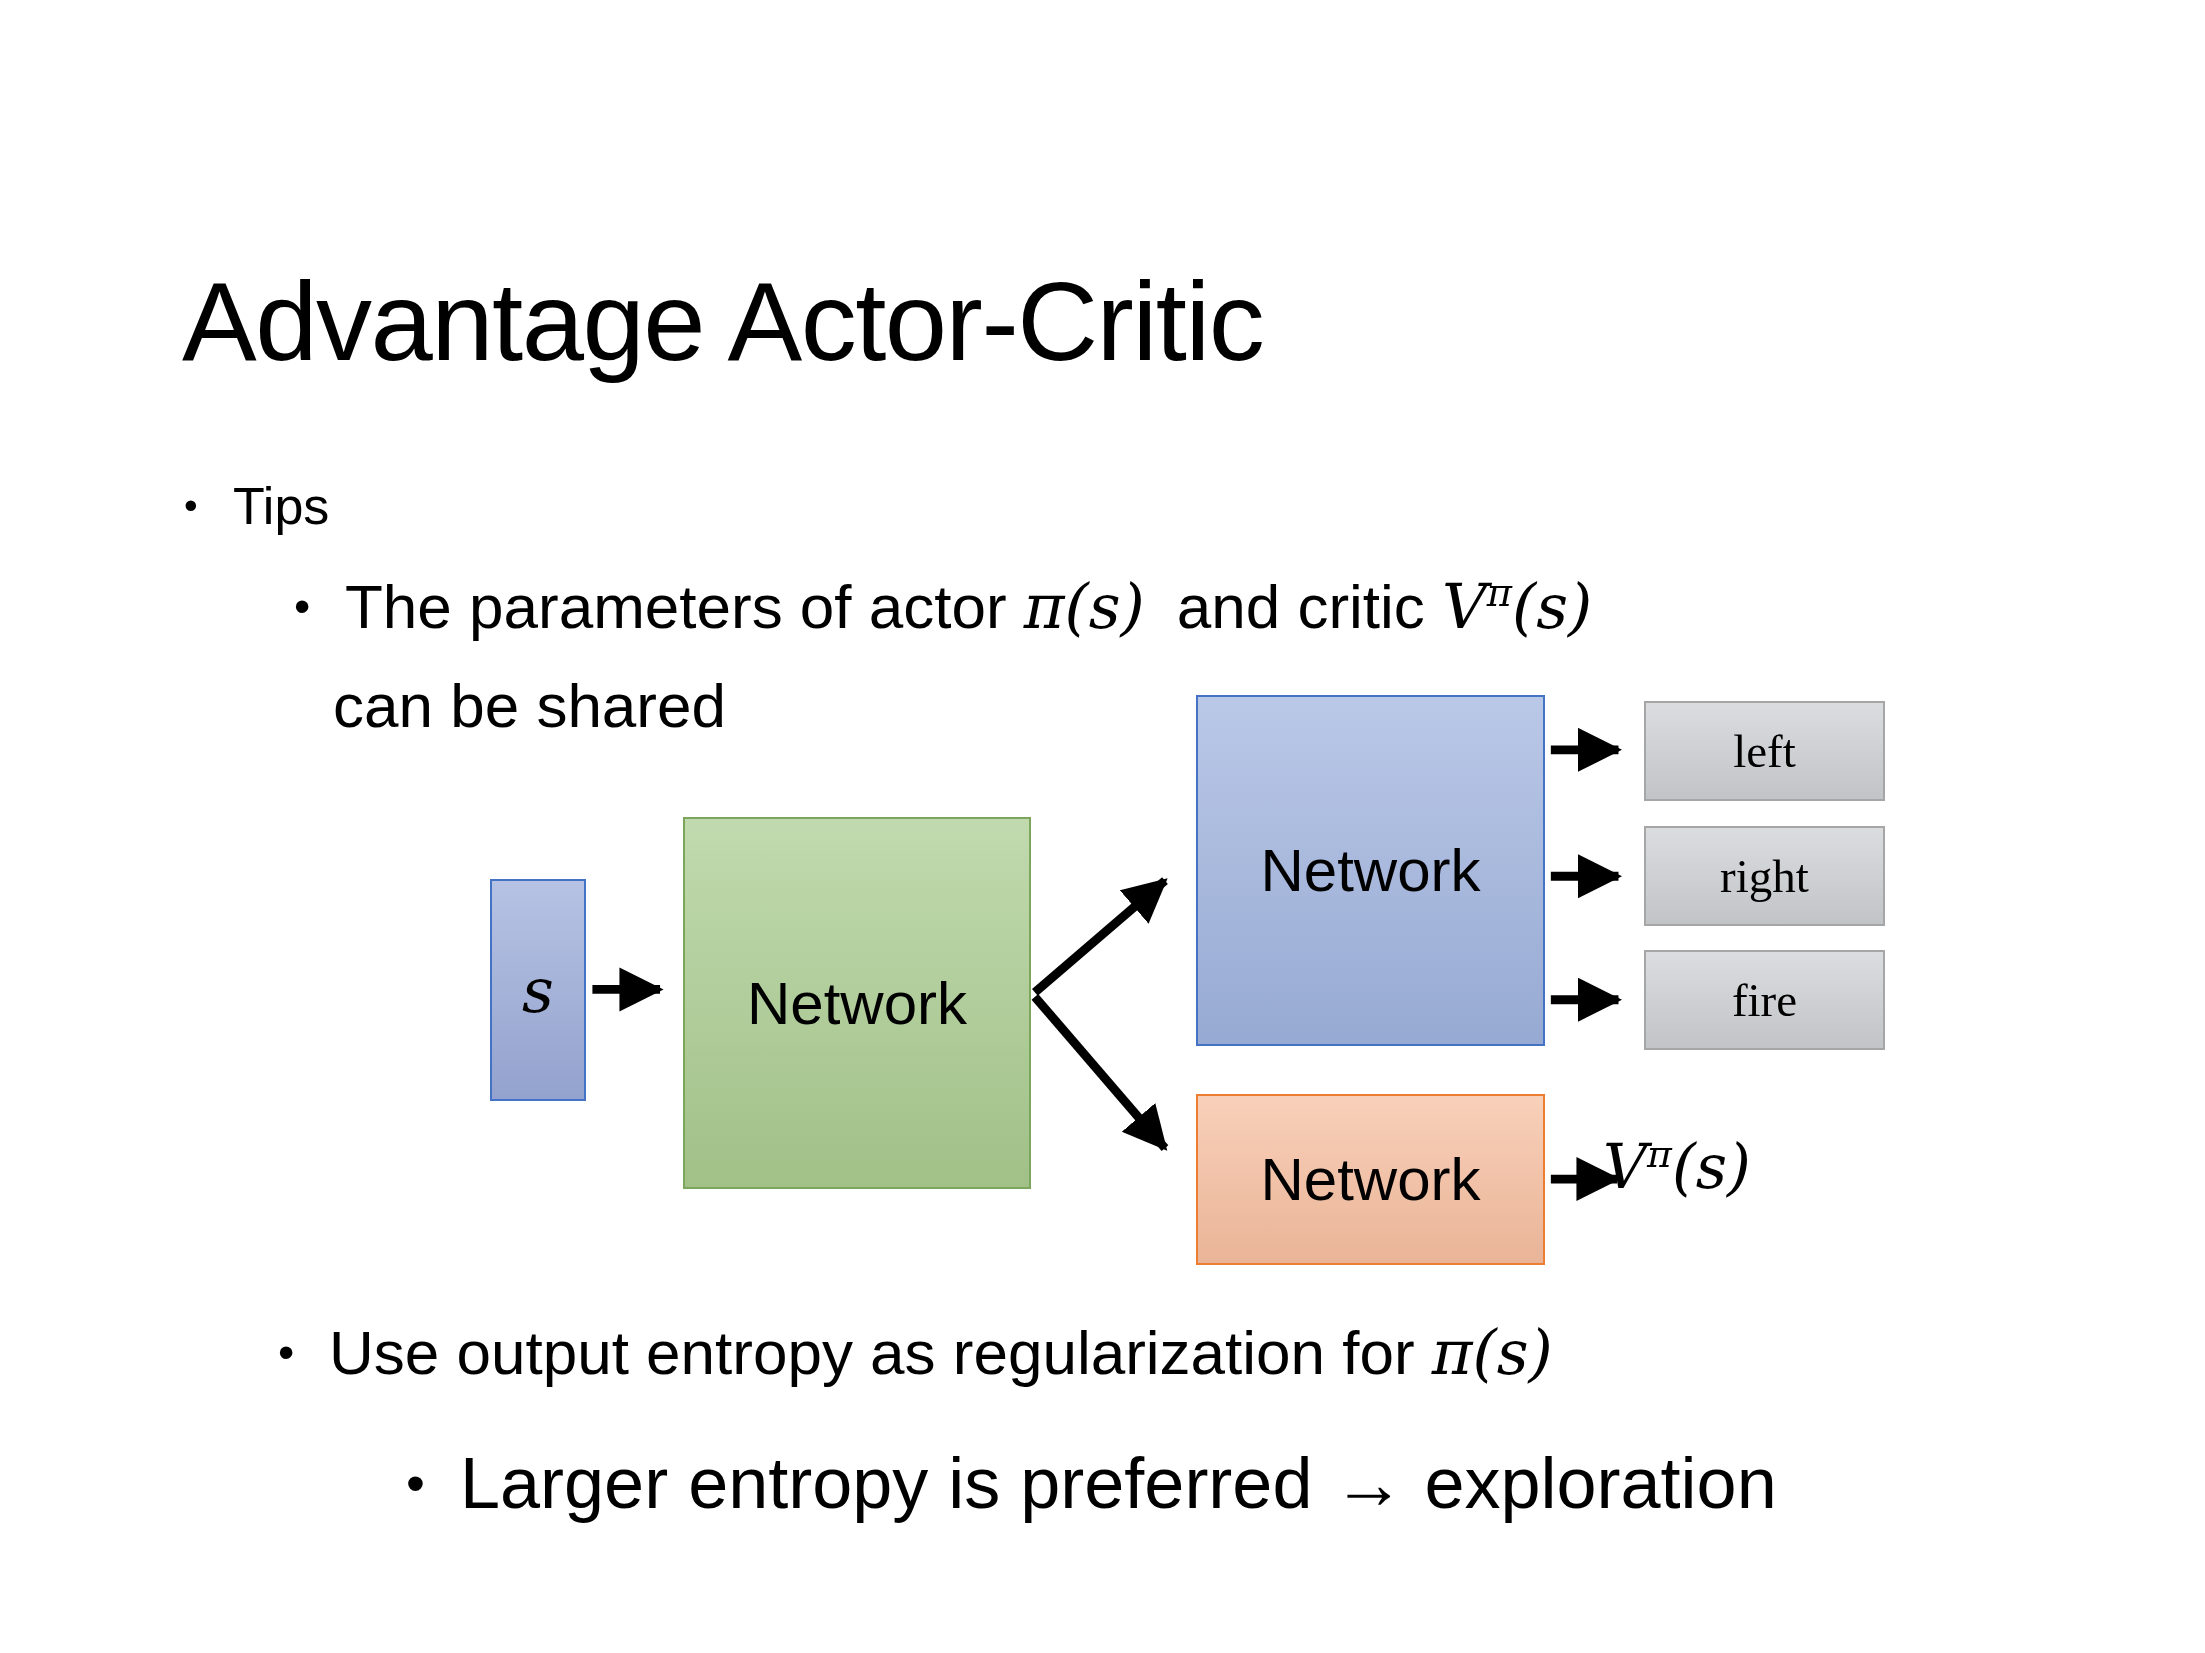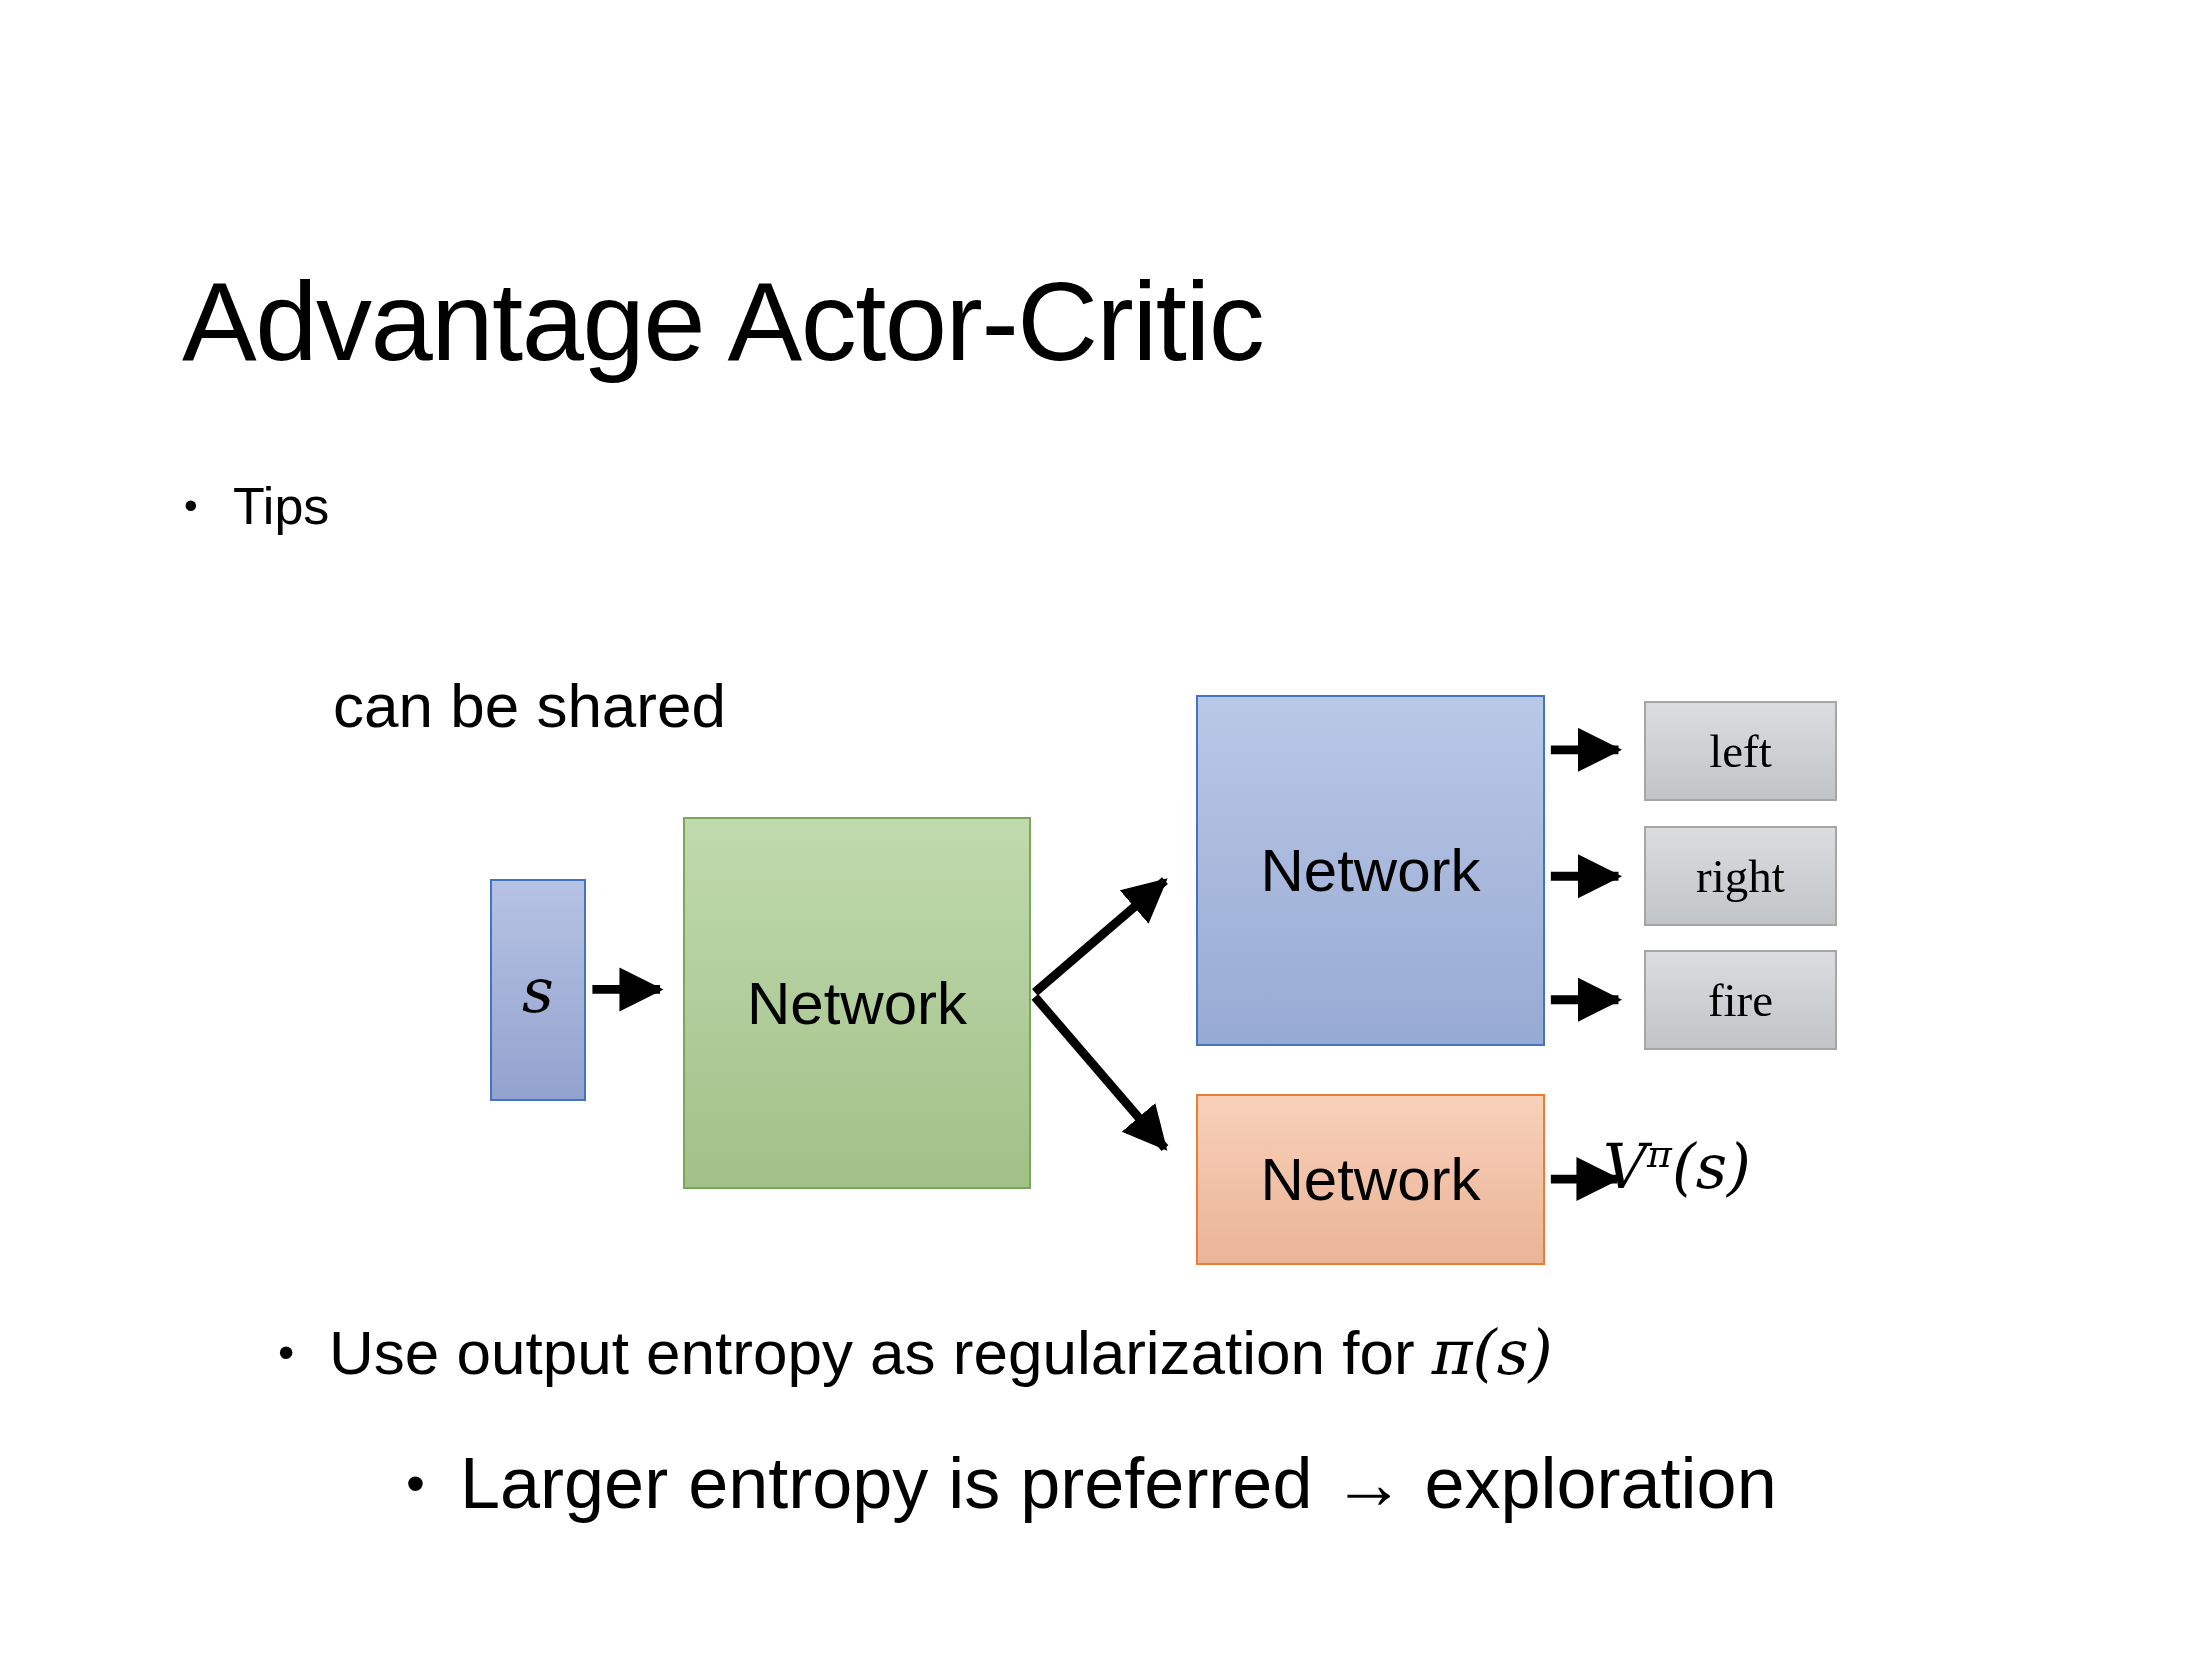--- a/index.html
+++ b/index.html
@@ -43,21 +43,21 @@
     left:1196px; top:695px; width:349px; height:351px;
     background-color: var(--actor-fill); border:2.9px solid var(--actor-border);
     font-size:60px;
   }
   #critic-box {
     left:1196px; top:1094px; width:349px; height:171px;
     background-color: var(--critic-fill); border:2.9px solid var(--critic-border);
     font-size:60px;
   }
   .action-box {
-    left:1644px; width:193px; height:100px;
+    left:1644px; width:241px; height:100px;
     background-color: var(--action-fill); border:2.2px solid var(--action-border);
     font-family:"Liberation Serif", serif; font-size:47px;
   }
   #action-left  { top:701px; }
   #action-right { top:826px; }
   #action-fire  { top:950px; }
   #critic-output {
     position:absolute; left:1603px; top:1131px;
     font-size:61px; white-space:nowrap;
   }
@@ -69,20 +69,23 @@
 <body>
 
 <div id="slide" style="--background: #FFFFFF; --text: #000000; --arrow: #000000; --state-fill: #9BABD9; --state-border: #4472C4; --shared-fill: #A9CB8F; --shared-border: #7CA65B; --actor-fill: #9FB3DE; --actor-border: #4472C4; --critic-fill: #F6BE9F; --critic-border: #ED7D31; --action-fill: #CCCFD2; --action-border: #A6A6A6;">
 
   <h1 id="page-title">Advantage Actor-Critic</h1>
 
   <div class="line lvl1" style="left:184px; top:476px;">
     <span class="dot dot1">•</span><span>Tips</span>
   </div>
 
+  <div class="line lvl2" style="left:294px; top:570px;">
+    <span class="dot dot2">•</span><span>The parameters of actor </span><span class="math">π(s)</span><span class="gap"> and critic </span><span class="math">V</span><sup class="math sup">π</sup><span class="math">(s)</span>
+  </div>
   <div class="line lvl2" style="left:333px; top:670px;">
     <span>can be shared</span>
   </div>
 
   <div class="box shade" id="state-box">
     <span class="math">s</span>
   </div>
 
   <div class="box shade" id="shared-box">
     <span>Network</span>

